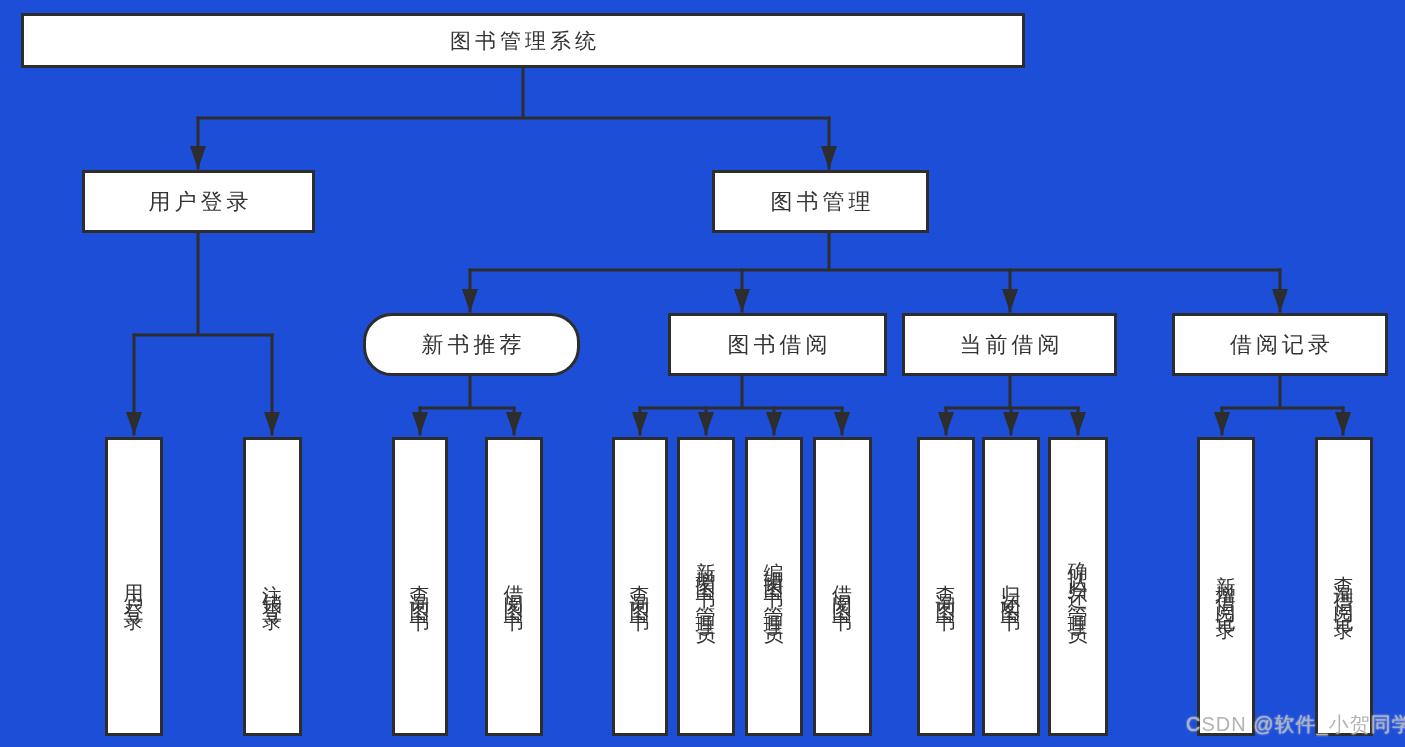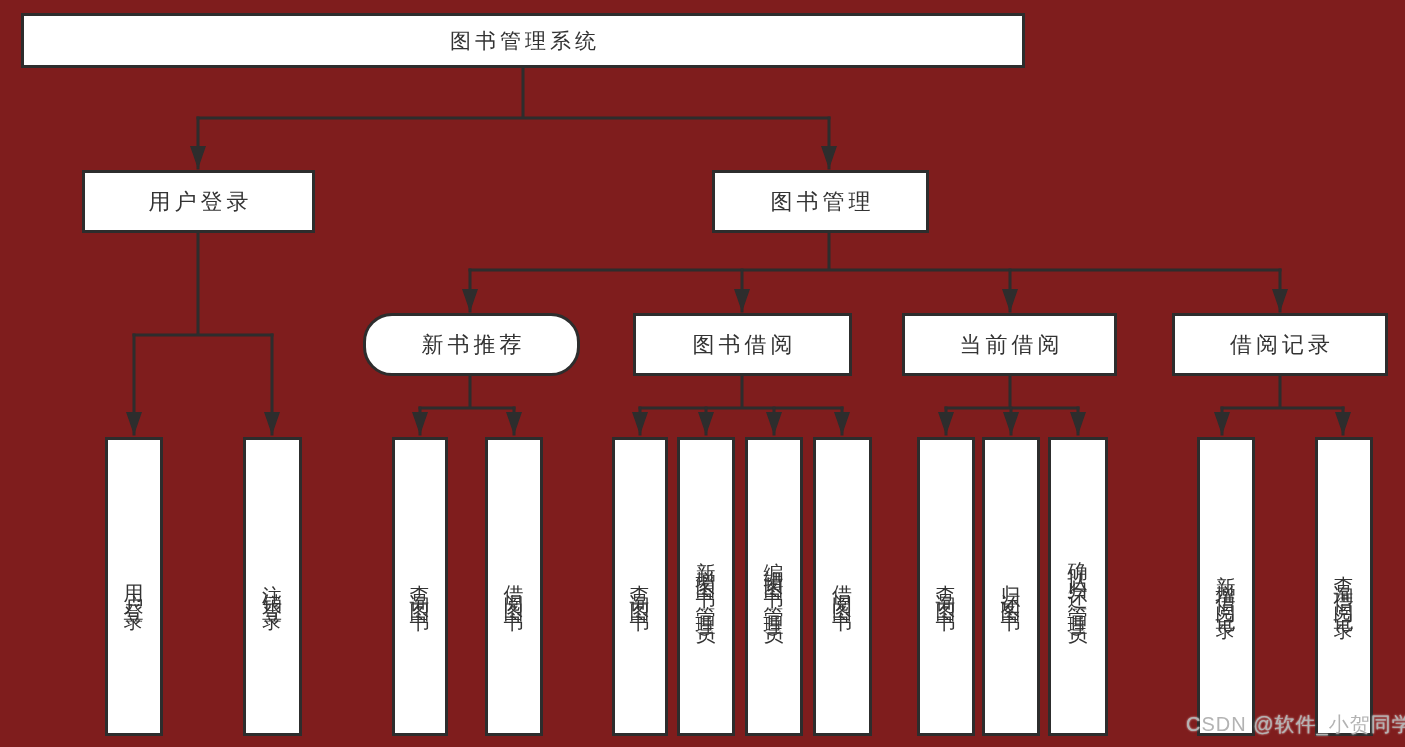--- a/index.html
+++ b/index.html
@@ -1,20 +1,20 @@
 <!DOCTYPE html>
 <html><head>
 <meta charset="utf-8">
 <style>
   html, body { margin: 0; padding: 0; background: #ffffff; }
   #canvas {
     position: relative;
     width: 1405px;
     height: 747px;
-    background: #7f1d1d;
+    background: #1d4ed8;
     font-family: "Liberation Sans", "DejaVu Sans", sans-serif;
     overflow: hidden;
   }
   #wires {
     position: absolute;
     left: 0; top: 0;
     width: 1405px; height: 747px;
   }
   .box {
     position: absolute;
@@ -116,21 +116,21 @@
   <div class="box hbox lvl2" style="left:82px;width:233px;">
     <span>用户登录</span>
   </div>
   <div class="box hbox lvl2" style="left:712px;width:217px;">
     <span>图书管理</span>
   </div>
 
   <div class="box hbox lvl3" style="left:363px;width:217px;border-radius:29px;">
     <span>新书推荐</span>
   </div>
-  <div class="box hbox lvl3" style="left:633px;width:219px;">
+  <div class="box hbox lvl3" style="left:668px;width:219px;">
     <span>图书借阅</span>
   </div>
   <div class="box hbox lvl3" style="left:1172px;width:216px;">
     <span>借阅记录</span>
   </div>
   <div class="box hbox lvl3" style="left:902px;width:215px;">
     <span>当前借阅</span>
   </div>
 
   <div class="box leaf" style="left:105px;width:58px;">

